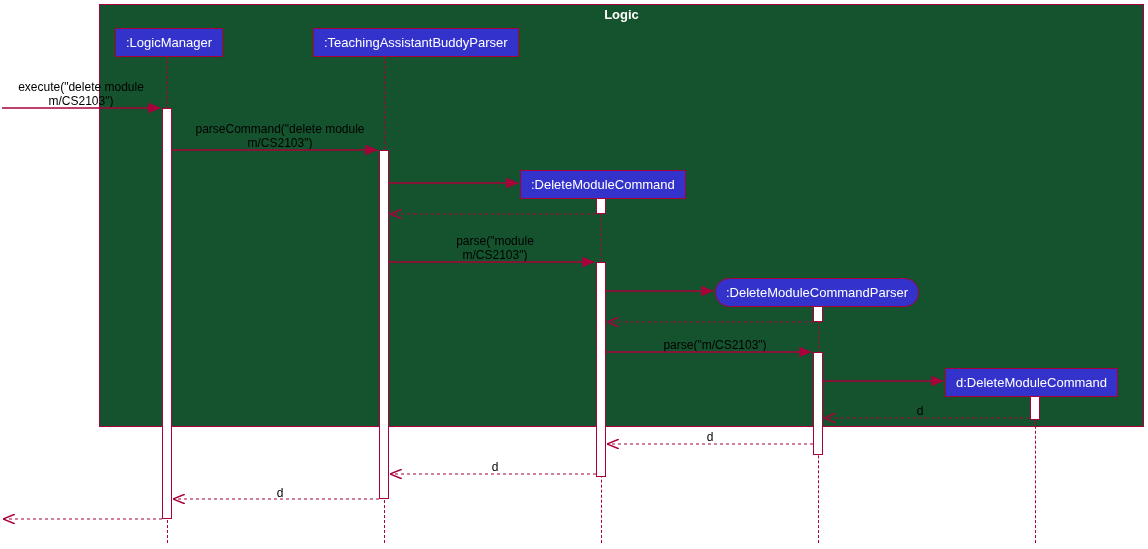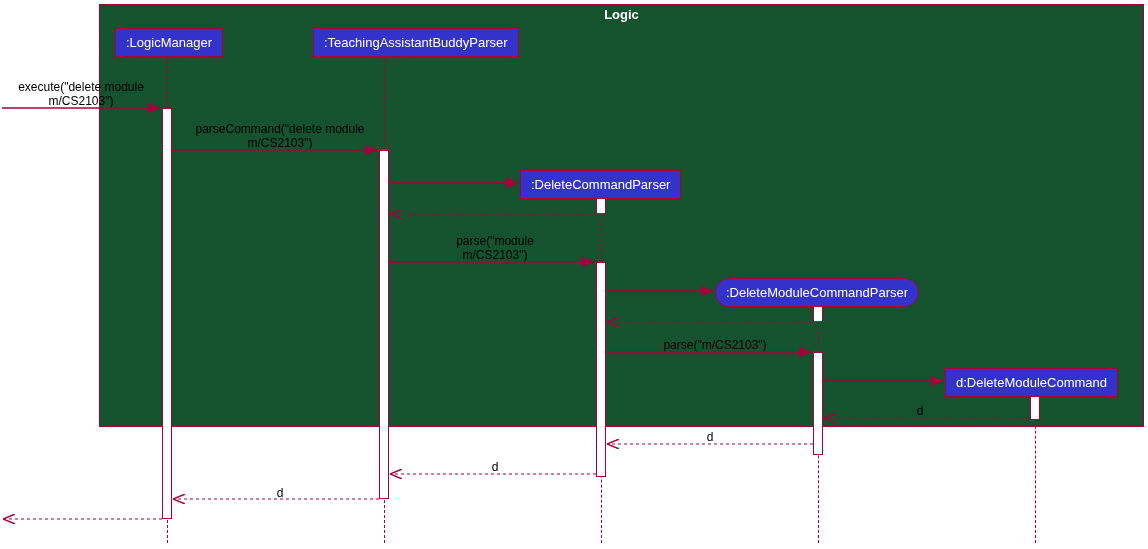--- a/index.html
+++ b/index.html
@@ -69,21 +69,21 @@
   </style>
 </head>
 <body>
 
 <div class="frame">
   <div class="frame-label">Logic</div>
 </div>
 
 <div class="participant" style="left:115px; top:28px;">:LogicManager</div>
 <div class="participant" style="left:275px; top:28px;margin-left:38px;">:TeachingAssistantBuddyParser</div>
-<div class="participant" style="left:520px; top:170px;">:DeleteCommandParser</div>
+<div class="participant" style="left:520px; top:170px;">:DeleteModuleCommand</div>
 <div class="participant" style="left:715px; top:278px;border-radius:14px;">:DeleteModuleCommandParser</div>
 <div class="participant" style="left:945px; top:368px;text-align:right;">d:DeleteModuleCommand</div>
 
 <div class="lifeline" style="left:167px; top:56px; height:487px;"></div>
 <div class="lifeline" style="left:384px; top:56px; height:487px;"></div>
 <div class="lifeline" style="left:601px; top:198px; height:345px;"></div>
 <div class="lifeline" style="left:818px; top:306px; height:237px;"></div>
 <div class="lifeline" style="left:1035px; top:396px; height:147px;"></div>
 
 <div class="activation" style="left:162px; top:108px; height:411px;"></div>

